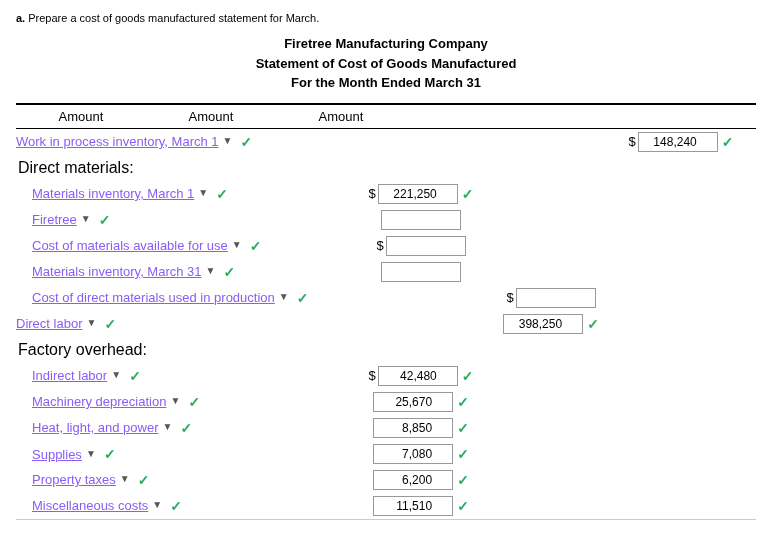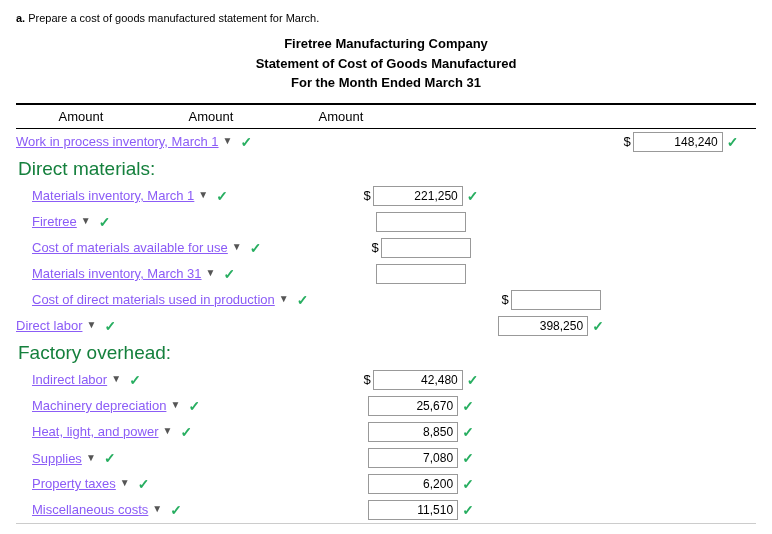--- a/index.html
+++ b/index.html
@@ -46,23 +46,23 @@
       font-weight: normal;
       font-size: 13px;
     }
     .data-row {
       display: flex;
       align-items: center;
       padding: 3px 0;
       min-height: 26px;
     }
     .section-label {
-      font-size: 19px;
+      font-size: 16px;
       font-weight: normal;
-      color: #15803d;
+      color: #000000;
       padding-left: 2px;
     }
     .link-label {
       color: #8b5cf6;
       text-decoration: underline;
       cursor: pointer;
       font-size: 13px;
     }
     .indent1 { padding-left: 16px; }
     .dropdown-arrow {
@@ -76,25 +76,25 @@
     }
     .check-icon {
       display: inline-block;
       color: #27ae60;
       font-size: 14px;
       font-weight: bold;
       margin-left: 4px;
     }
     .input-field {
       border: 1px solid #999;
-      width: 90px;
+      width: 80px;
       height: 20px;
       text-align: right;
       font-size: 12px;
-      padding-right: 4px;
+      padding-right: 20px;
       background: #fff;
     }
     .input-field.filled {
       background: #fff;
     }
     .dollar-sign {
       margin-right: 2px;
       font-size: 13px;
     }
     .input-group {

